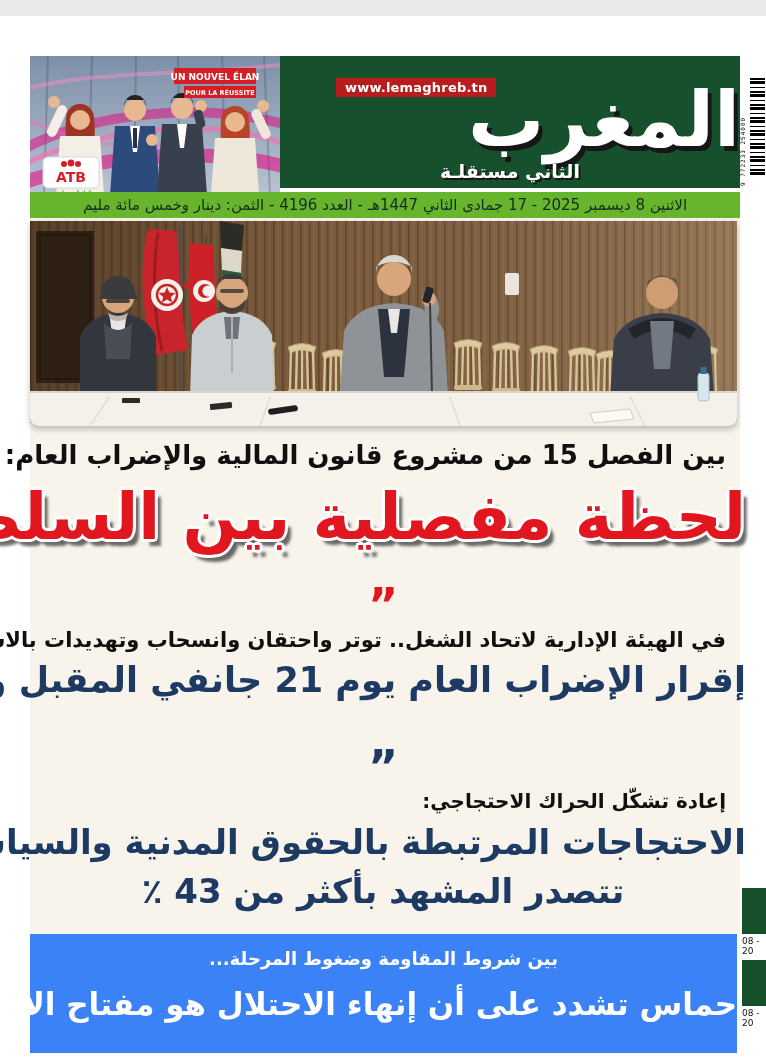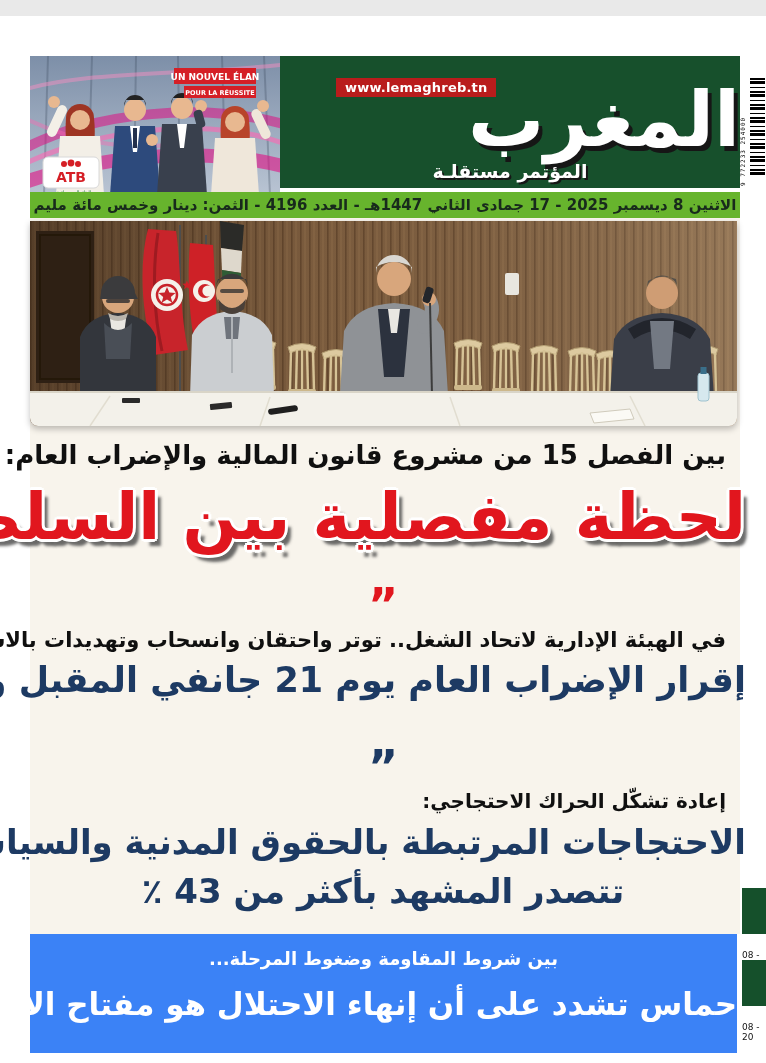--- a/index.html
+++ b/index.html
@@ -35,21 +35,21 @@
       to bottom,#000 0 2px,#fff 2px 3px,#000 3px 6px,#fff 6px 9px,
       #000 9px 10px,#fff 10px 13px);
   }
   .barcode-num{
     position:absolute;left:-1px;top:20px;width:10px;height:110px;
     font-size:6px;color:#000;writing-mode:vertical-rl;transform:rotate(180deg);
     font-family:"DejaVu Sans Mono", monospace;letter-spacing:1px;
   }
   .datebar{
     position:absolute;left:30px;top:176px;width:710px;height:26px;
-    background:#67b42d;color:#182a1c;font-size:15px;font-weight:bold;
+    background:#67b42d;color:#182a1c;font-size:15px;font-weight:normal;
     direction:rtl;text-align:center;line-height:26px;white-space:nowrap;
   }
   
   .cream{position:absolute;left:30px;top:202px;width:710px;height:716px;background:#f8f4ec;}
   .photo{
     position:absolute;left:30px;top:205px;width:707px;height:205px;
     border-radius:0 0 8px 8px;overflow:hidden;box-shadow:0 3px 6px rgba(0,0,0,.25);
   }
   .kicker{
     position:absolute;left:40px;width:686px;direction:rtl;text-align:right;
@@ -83,21 +83,21 @@
     position:absolute;left:0;right:0;top:14px;direction:rtl;text-align:center;
     color:#fff;font-size:18px;font-weight:900;white-space:nowrap;
   }
   .banner-headline{
     position:absolute;left:0;right:0;top:52px;direction:rtl;text-align:center;
     color:#fff;font-size:31px;font-weight:900;white-space:nowrap;
   }
   
   .teaser{position:absolute;left:742px;width:24px;}
   .teaser .box{width:24px;height:46px;background:#15502b;}
-  .teaser .cap{font-size:9px;color:#111;line-height:10px;text-align:left;padding-top:16px;white-space:nowrap;}
+  .teaser .cap{font-size:9px;color:#111;line-height:10px;text-align:left;padding-top:2px;white-space:nowrap;}
   .t1{top:872px;} .t2{top:944px;}
 </style>
 </head>
 <body>
 
 <div class="page">
 
   <div class="ad">
     <svg width="250" height="139" viewBox="0 0 250 139">
       <defs>
@@ -169,21 +169,21 @@
           <circle cx="48" cy="108" r="3" fill="#d51f26"></circle>
         <text x="41" y="126" text-anchor="middle" font-size="14" font-weight="bold" fill="#d51f26">ATB</text>
         <text x="41" y="137.5" text-anchor="middle" font-size="5" fill="#1a7a38" direction="rtl">البنك العربي لتونس</text>
       </g>
     </svg>
   </div>
 
   <div class="masthead">
     <div class="url-chip">www.lemaghreb.tn</div>
     <div class="mast-title">المغرب</div>
-    <div class="mast-sub">المؤتمر مستقلـة</div>
+    <div class="mast-sub">الثاني مستقلـة</div>
   </div>
 
   <div class="barcode-strip">
     <div class="barcode-bars"></div>
     <div class="barcode-num">9 772233 254000</div>
   </div>
 
   <div class="datebar">الاثنين 8 ديسمبر 2025 - 17 جمادى الثاني 1447هـ - العدد 4196 - الثمن: دينار وخمس مائة مليم</div>
 
   <div class="cream"></div>

